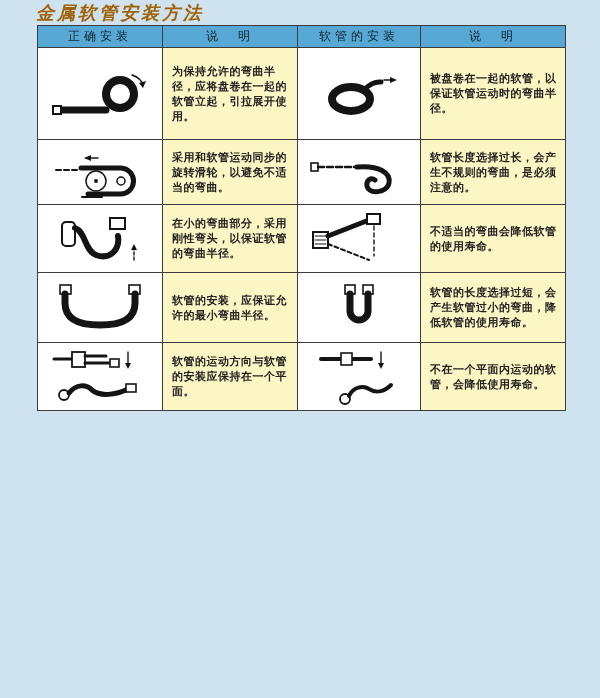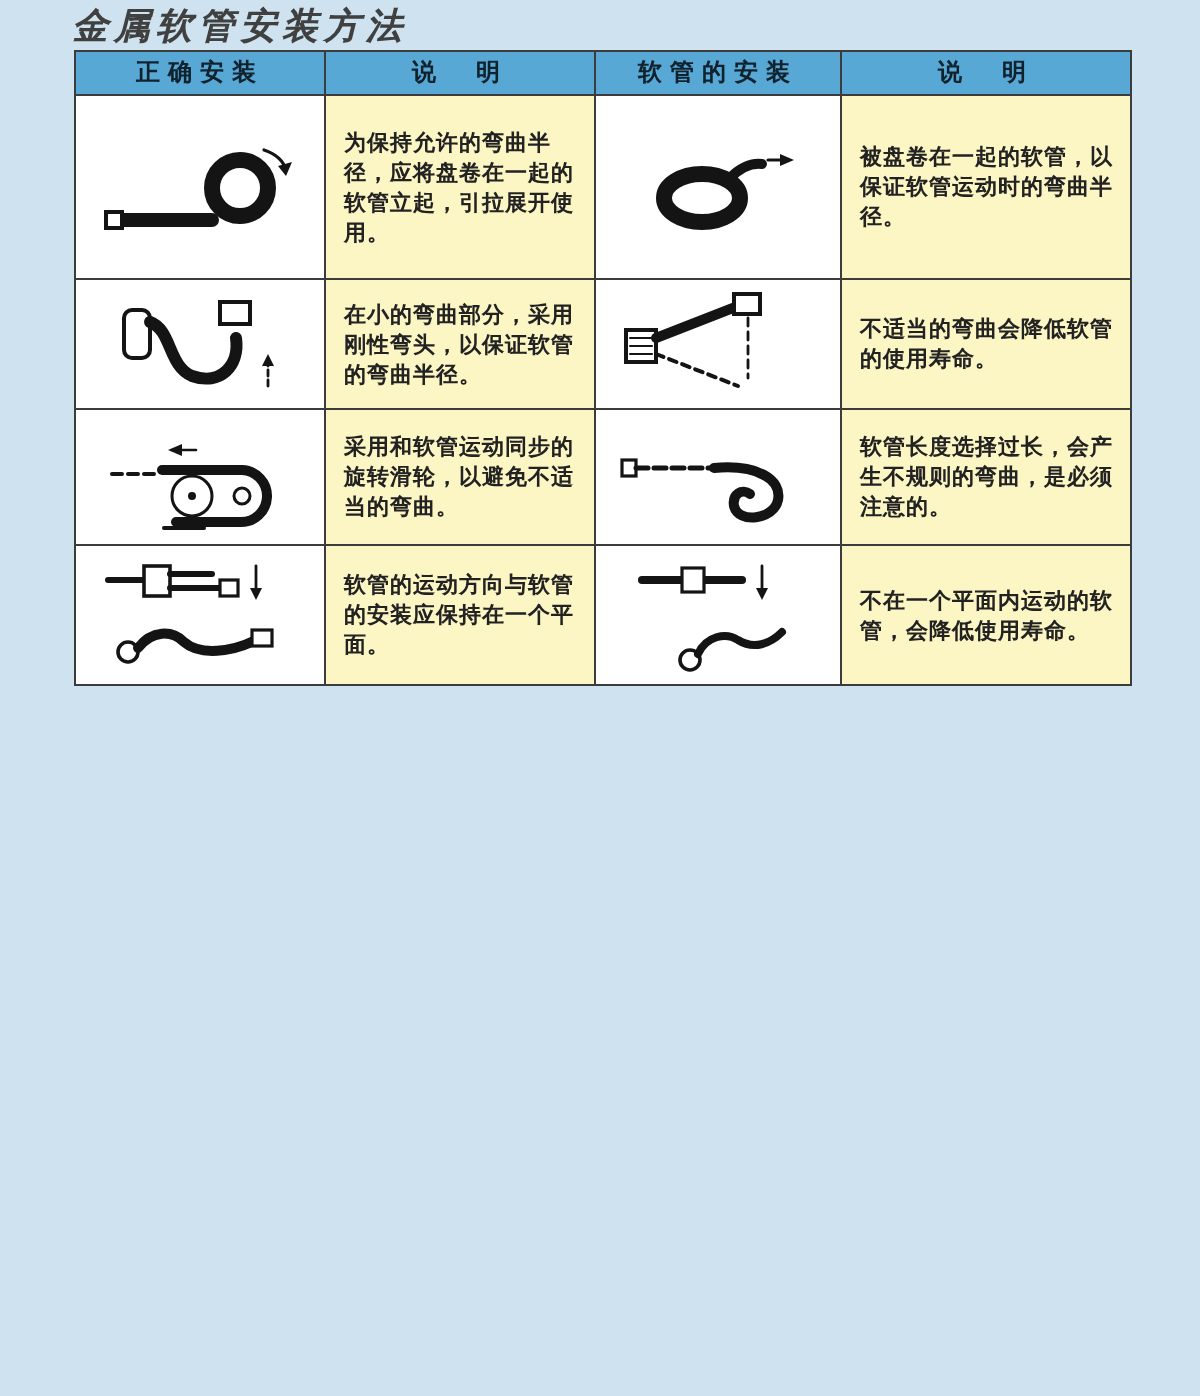--- a/index.html
+++ b/index.html
@@ -5,30 +5,30 @@
   html,body{margin:0;padding:0;}
   body{
     width:600px;height:698px;overflow:hidden;position:relative;
     background:#cee3ef;
     font-family:"DejaVu Sans", sans-serif;
   }
   .page-title{
     margin:1px 0 0 36px;
     font-family:"DejaVu Serif", serif;
     font-style:italic;font-weight:bold;
-    font-size:18px;letter-spacing:3px;color:#404040;
+    font-size:18px;letter-spacing:3px;color:#a16207;
   }
   table.install{
     position:absolute;left:37px;top:25px;width:528px;
     border-collapse:collapse;table-layout:fixed;
     border:1px solid #3c3c3c;background:#fff;
   }
   th{
     background:#58a8d5;color:#10222e;
-    font-size:12px;font-weight:bold;letter-spacing:4px;
+    font-size:12px;font-weight:normal;letter-spacing:4px;
     height:21px;border:1px solid #3c3c3c;padding:0;
   }
   td{border:1px solid #3c3c3c;padding:0;}
   td.img-cell{background:#ffffff;text-align:center;vertical-align:middle;}
   td.desc-cell{
     background:#fcf6c5;color:#222;
     font-size:11px;font-weight:bold;line-height:15px;
     padding:6px 7px 6px 9px;vertical-align:middle;
     word-break:break-all;letter-spacing:0.5px;
   }
@@ -86,20 +86,44 @@
           <path d="M77 15 h10" stroke-width="1.6"></path>
           <path class="f" d="M90 15 l-7 -3 v6 z"></path>
         </svg>
       </td>
       <td class="desc-cell">被盘卷在一起的软管，以保证软管运动时的弯曲半径。</td>
     </tr>
 
 
     <tr>
       <td class="img-cell">
+        <svg class="il" width="104" height="58" viewBox="0 0 104 58" aria-label="hose-on-rotating-pulleys-illustration">
+          <path d="M8 27 H32" stroke-width="2" stroke-dasharray="5 3"></path>
+          <path d="M33 25 H73 A13 13 0 1 1 72 51 H40" stroke-width="5"></path>
+          <circle class="w" cx="48" cy="38" r="10" stroke-width="1.5"></circle>
+          <circle class="w" cx="73" cy="38" r="4" stroke-width="1.5"></circle>
+          <circle class="f" cx="48" cy="38" r="2"></circle>
+          <path d="M38 15 h12" stroke-width="1.3"></path>
+          <path class="f" d="M36 15 l7 -3 v6 z"></path>
+          <path d="M34 54 H54" stroke-width="2"></path>
+        </svg>
+      </td>
+      <td class="desc-cell">采用和软管运动同步的旋转滑轮，以避免不适当的弯曲。</td>
+      <td class="img-cell">
+        <svg class="il" width="104" height="58" viewBox="0 0 104 58" aria-label="overlong-hose-irregular-bend-illustration">
+          <rect class="w" x="4" y="20" width="7" height="8" stroke-width="1.6"></rect>
+          <path d="M11 24 H50" stroke-width="2.5" stroke-dasharray="6 3"></path>
+          <path d="M50 24 C72 22 84 30 82 40 C80 50 62 52 60 43 C59 37 64 34 68 37" stroke-width="5"></path>
+        </svg>
+      </td>
+      <td class="desc-cell">软管长度选择过长，会产生不规则的弯曲，是必须注意的。</td>
+    </tr>
+
+    <tr>
+      <td class="img-cell">
         <svg class="il" width="104" height="58" viewBox="0 0 104 58" aria-label="rigid-elbow-at-small-bend-illustration">
           <rect class="w" x="14" y="12" width="13" height="24" rx="4" stroke-width="2"></rect>
           <path d="M27 18 C38 22 36 40 48 45 C62 50 72 40 70 26" stroke-width="6"></path>
           <rect class="w" x="62" y="8" width="15" height="11" stroke-width="2"></rect>
           <path d="M86 50 V36" stroke-width="1.4" stroke-dasharray="3 2"></path>
           <path class="f" d="M86 34 l-3 6 h6 z"></path>
         </svg>
       </td>
       <td class="desc-cell">在小的弯曲部分，采用刚性弯头，以保证软管的弯曲半径。</td>
       <td class="img-cell">
@@ -108,47 +132,41 @@
           <path d="M8 26 h11 M8 30 h11 M8 34 h11" stroke-width="1"></path>
           <path d="M21 26 L62 10" stroke-width="5"></path>
           <rect class="w" x="60" y="4" width="13" height="10" stroke-width="2"></rect>
           <path d="M21 34 L62 50" stroke-width="2" stroke-dasharray="4 3"></path>
           <path d="M67 16 V46" stroke-width="1.4" stroke-dasharray="4 3"></path>
         </svg>
       </td>
       <td class="desc-cell">不适当的弯曲会降低软管的使用寿命。</td>
     </tr>
 
-    <tr>
-      <td class="img-cell">
-        <svg class="il" width="104" height="58" viewBox="0 0 104 58" aria-label="hose-on-rotating-pulleys-illustration">
-          <path d="M8 27 H32" stroke-width="2" stroke-dasharray="5 3"></path>
-          <path d="M33 25 H73 A13 13 0 1 1 72 51 H40" stroke-width="5"></path>
-          <circle class="w" cx="48" cy="38" r="10" stroke-width="1.5"></circle>
-          <circle class="w" cx="73" cy="38" r="4" stroke-width="1.5"></circle>
-          <circle class="f" cx="48" cy="38" r="2"></circle>
-          <path d="M38 15 h12" stroke-width="1.3"></path>
-          <path class="f" d="M36 15 l7 -3 v6 z"></path>
-          <path d="M34 54 H54" stroke-width="2"></path>
-        </svg>
-      </td>
-      <td class="desc-cell">采用和软管运动同步的旋转滑轮，以避免不适当的弯曲。</td>
-      <td class="img-cell">
-        <svg class="il" width="104" height="58" viewBox="0 0 104 58" aria-label="overlong-hose-irregular-bend-illustration">
-          <rect class="w" x="4" y="20" width="7" height="8" stroke-width="1.6"></rect>
-          <path d="M11 24 H50" stroke-width="2.5" stroke-dasharray="6 3"></path>
-          <path d="M50 24 C72 22 84 30 82 40 C80 50 62 52 60 43 C59 37 64 34 68 37" stroke-width="5"></path>
-        </svg>
-      </td>
-      <td class="desc-cell">软管长度选择过长，会产生不规则的弯曲，是必须注意的。</td>
-    </tr>
 
 
 
-
+    <tr>
+      <td class="img-cell">
+        <svg class="il" width="104" height="58" viewBox="0 0 104 58" aria-label="wide-minimum-radius-u-illustration">
+          <rect class="w" x="12" y="6" width="11" height="9" stroke-width="1.6"></rect>
+          <rect class="w" x="81" y="6" width="11" height="9" stroke-width="1.6"></rect>
+          <path d="M17 15 V24 C17 40 30 46 52 46 C74 46 87 40 87 24 V15" stroke-width="7"></path>
+        </svg>
+      </td>
+      <td class="desc-cell">软管的安装，应保证允许的最小弯曲半径。</td>
+      <td class="img-cell">
+        <svg class="il" width="104" height="58" viewBox="0 0 104 58" aria-label="short-hose-tight-u-illustration">
+          <rect class="w" x="38" y="6" width="10" height="9" stroke-width="1.6"></rect>
+          <rect class="w" x="56" y="6" width="10" height="9" stroke-width="1.6"></rect>
+          <path d="M43 15 V32 A9 9 0 0 0 61 32 V15" stroke-width="7"></path>
+        </svg>
+      </td>
+      <td class="desc-cell">软管的长度选择过短，会产生软管过小的弯曲，降低软管的使用寿命。</td>
+    </tr>
 
     <tr>
       <td class="img-cell">
         <svg class="il" width="104" height="60" viewBox="0 0 104 60" aria-label="in-plane-motion-illustration">
           <path d="M6 12 H24" stroke-width="3"></path>
           <rect class="w" x="24" y="5" width="13" height="15" stroke-width="1.8"></rect>
           <path d="M37 9 H58 M37 16 H62" stroke-width="3"></path>
           <rect class="w" x="62" y="12" width="9" height="8" stroke-width="1.6"></rect>
           <path d="M80 5 V18" stroke-width="1.4"></path>
           <path class="f" d="M80 22 l-3 -6 h6 z"></path>

